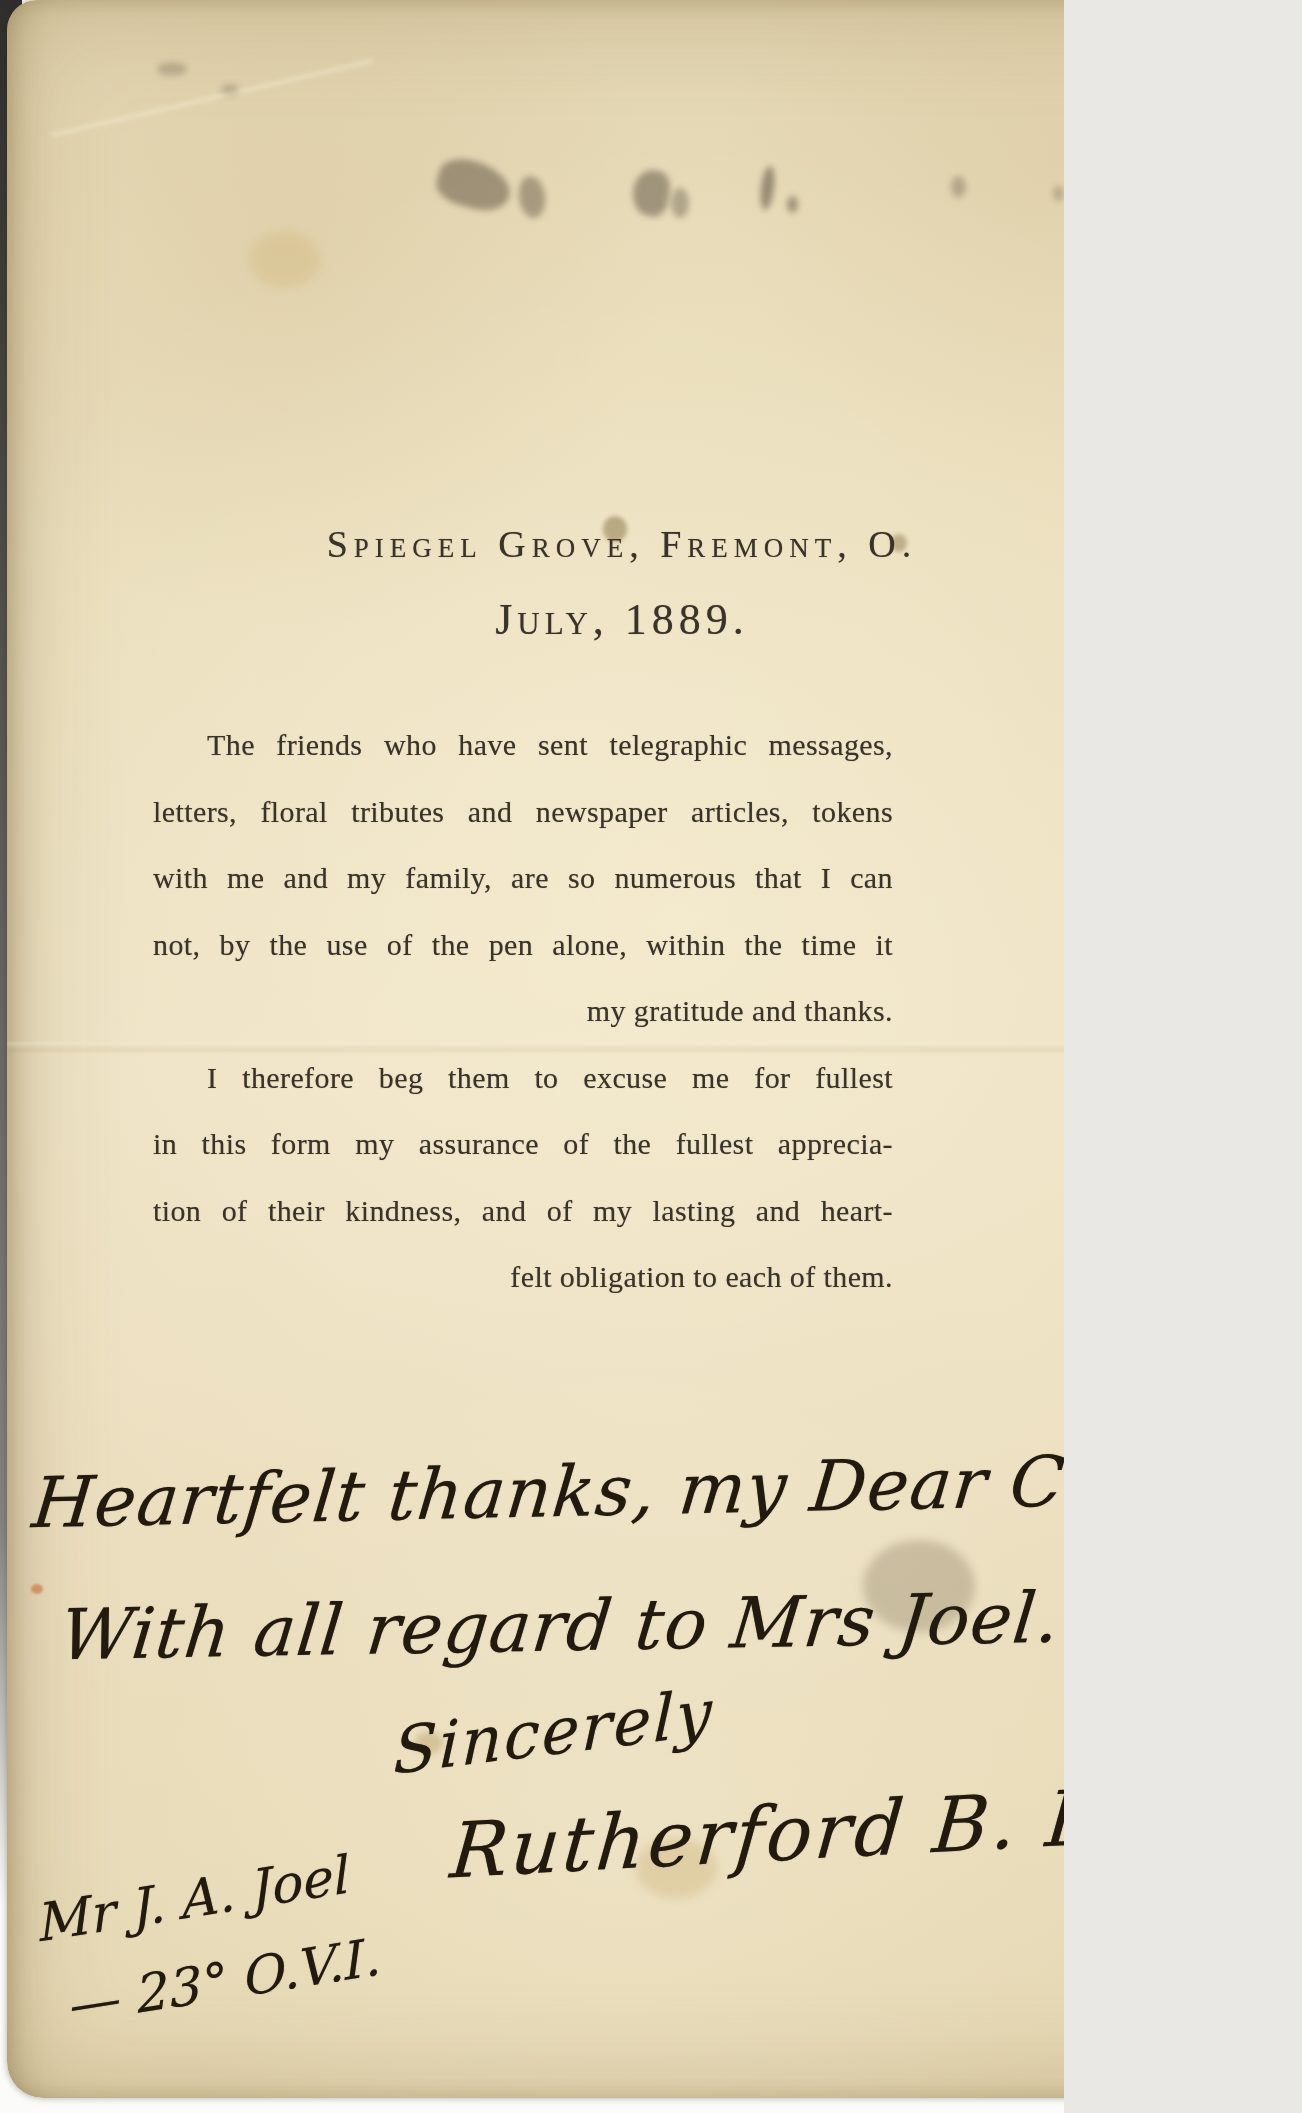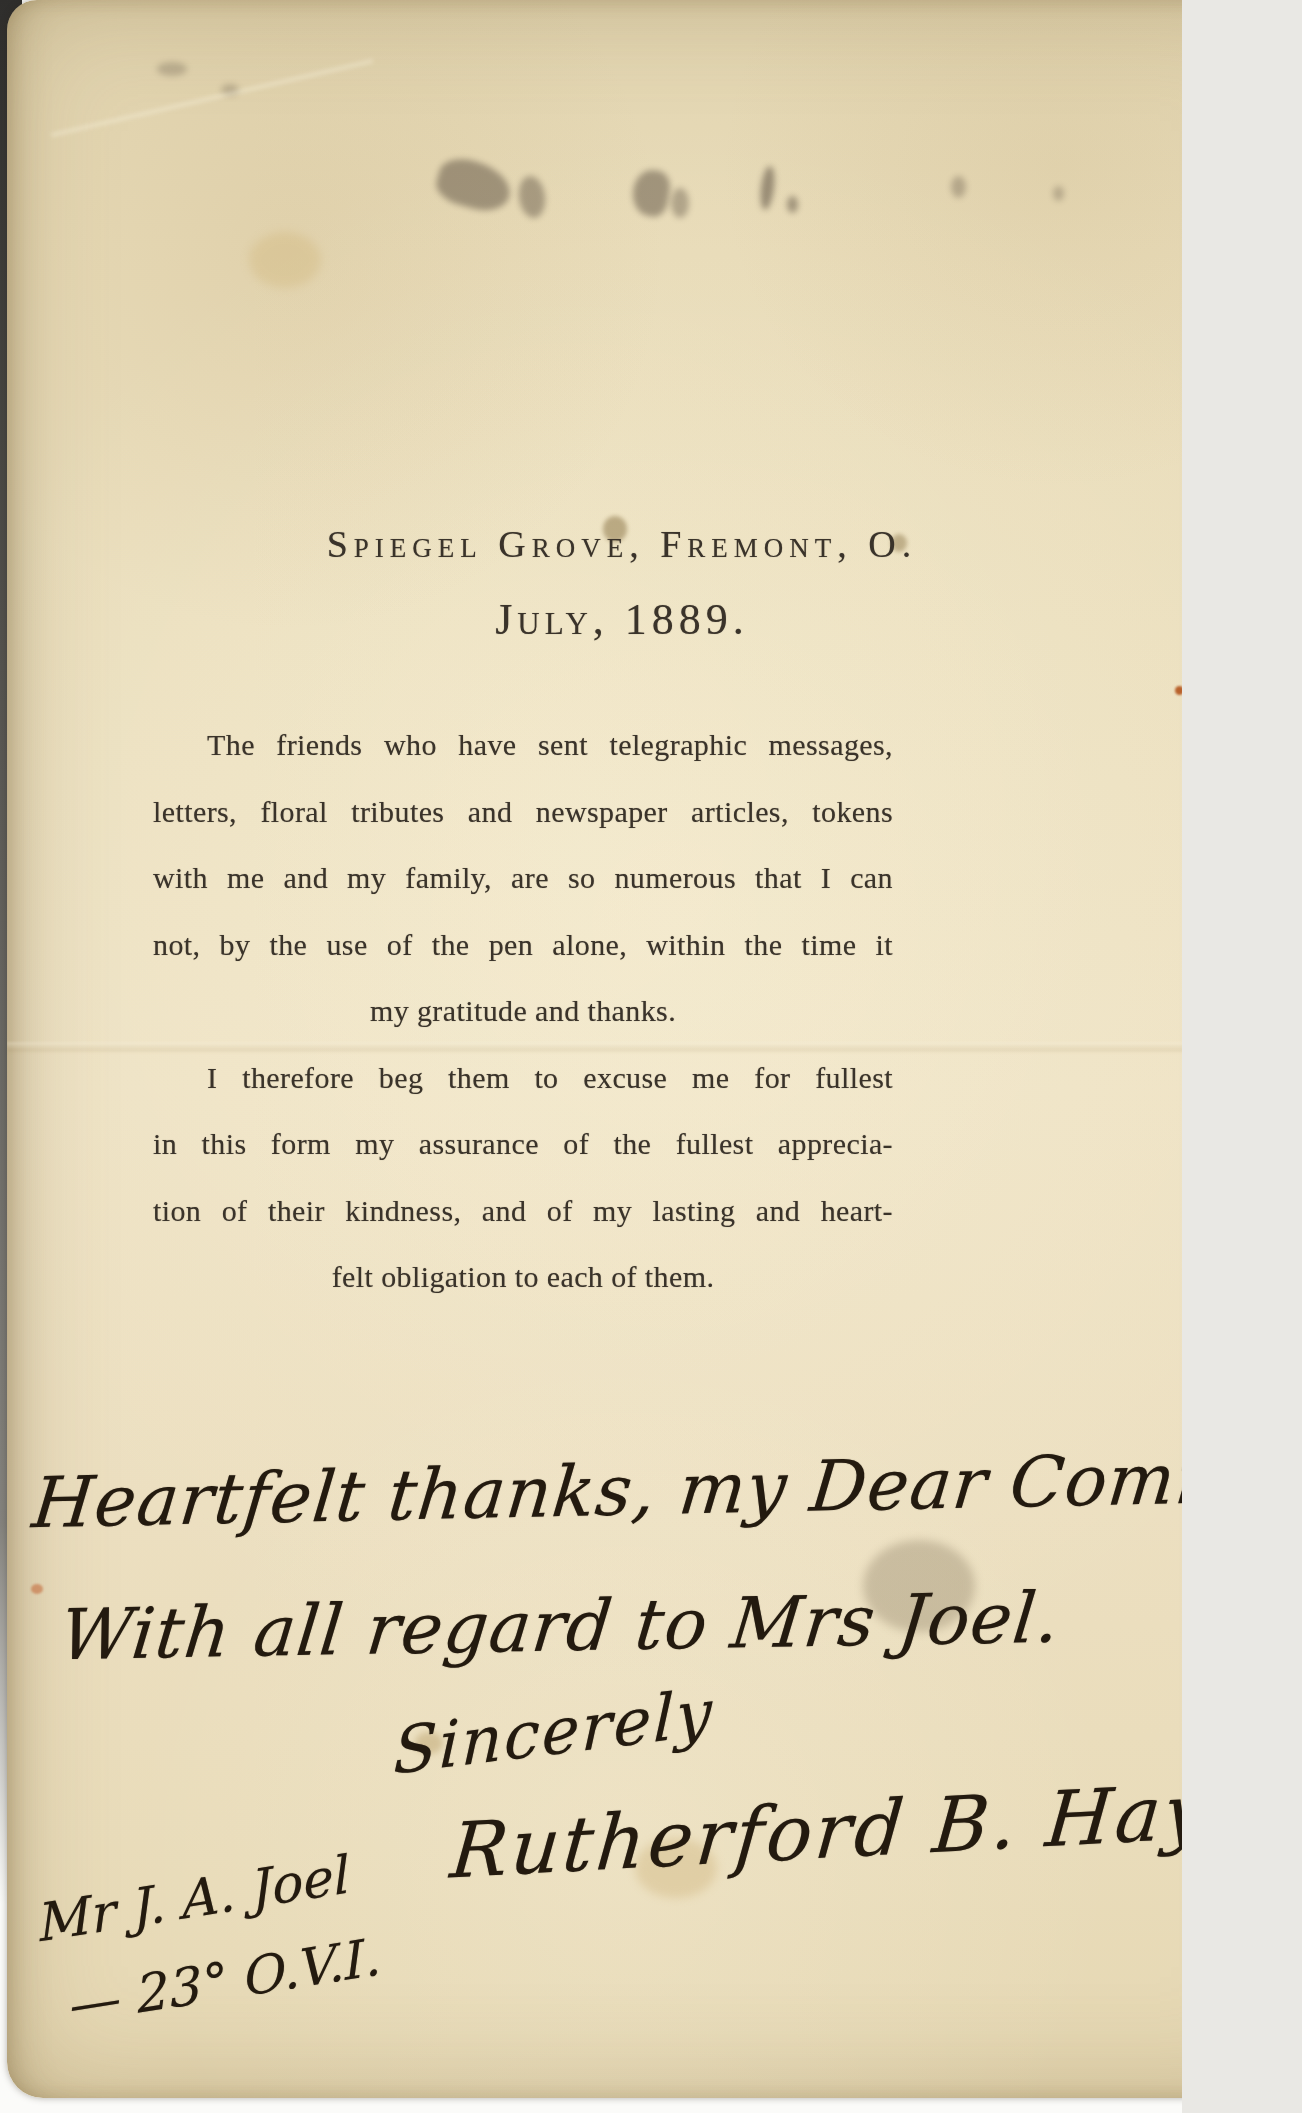--- a/index.html
+++ b/index.html
@@ -1,20 +1,20 @@
 <!DOCTYPE html>
 <html><head>
 <meta charset="utf-8">
 <style>
   html, body { margin: 0; padding: 0; }
   body { background: #e9e8e4; font-family: "Liberation Serif", serif; }
 
   .scan {
     position: relative;
-    width: 1182px;
+    width: 1064px;
     height: 2113px;
     background: #fbfbf9;
     overflow: hidden;
   }
 
   
   .edge-dark {
     position: absolute;
     left: 0; top: 0;
     width: 22px; height: 1905px;
@@ -74,21 +74,21 @@
   .body-block {
     position: absolute;
     left: 146px; top: 712px;
     width: 740px;
     font-size: 30px;
     line-height: 66.5px;
     letter-spacing: 0.4px;
     font-family: Liberation Serif, serif;
   }
   .jline { text-align: justify; text-align-last: justify; }
-  .jlast { text-align: center; }
+  .jlast { text-align: right; }
   .indent { padding-left: 54px; }
 
   
   .hw {
     position: absolute;
     font-family: "DejaVu Serif", serif;
     font-style: italic;
     color: #231a0f;
     text-shadow: 0 0 1px rgba(35,26,15,0.5);
     white-space: nowrap;

